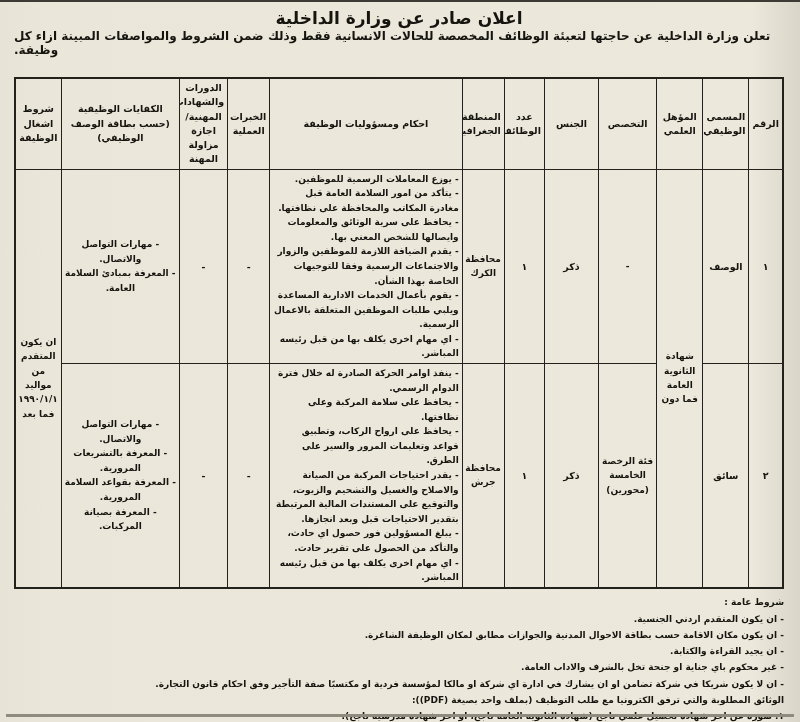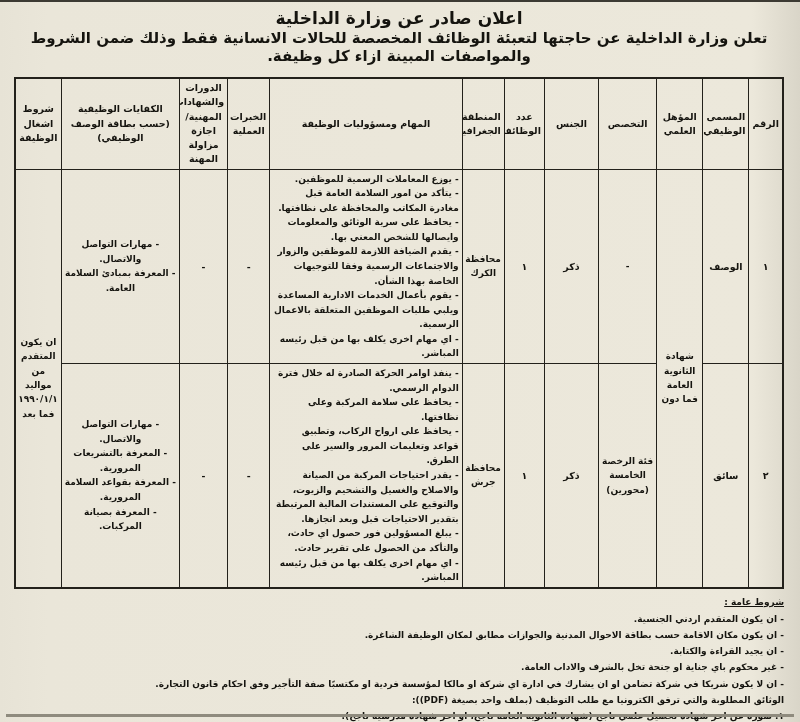--- a/index.html
+++ b/index.html
@@ -17,21 +17,21 @@
     border-top:2px solid #3c3a33;
     position:relative;
   }
   .page::after{
     content:"";position:absolute;left:6px;right:6px;bottom:5px;height:3px;background:#8f8b7e;
   }
   .doc-title{
     text-align:center;font-weight:bold;font-size:17px;margin:2px 0 1px 0;letter-spacing:0;
   }
   .doc-subtitle{
-    text-align:center;font-weight:bold;font-size:15px;margin:0 0 12px 0;
+    text-align:left;font-weight:bold;font-size:12px;margin:0 0 20px 0;
   }
   table.vacancy{
     width:100%;border-collapse:collapse;table-layout:fixed;
     border:2px solid #23211b;
   }
   table.vacancy th,table.vacancy td{
     border:1px solid #23211b;
     font-weight:bold;
     vertical-align:middle;
     padding:2px 3px;
@@ -41,21 +41,21 @@
     font-size:9.5px;text-align:center;height:52px;line-height:1.5;
   }
   td.c-center{font-size:9.5px;text-align:center;}
   td.c-list{
     font-size:9px;text-align:right;white-space:pre-line;line-height:1.62;padding:3px 5px;
   }
   td.c-narrow{font-size:9px;text-align:center;line-height:1.6;}
   tr.r1{height:167px;}
   tr.r2{height:170px;}
   .notes{margin-top:5px;font-size:9px;line-height:1.8;font-weight:bold;}
-  .notes .note-heading{margin-bottom:1px;text-decoration:underline;}
+  .notes .note-heading{margin-bottom:1px;}
   .notes .note-line{white-space:normal;text-align:right;}
 </style>
 </head>
 <body>
 
 <div class="page">
 
   <div class="doc-title">اعلان صادر عن وزارة الداخلية</div>
   <div class="doc-subtitle">تعلن وزارة الداخلية عن حاجتها لتعبئة الوظائف المخصصة للحالات الانسانية فقط وذلك ضمن الشروط والمواصفات المبينة ازاء كل وظيفة.</div>
 
@@ -76,21 +76,21 @@
     </colgroup>
     <thead>
       <tr>
         <th>الرقم</th>
         <th>المسمى الوظيفي</th>
         <th>المؤهل العلمي</th>
         <th>التخصص</th>
         <th>الجنس</th>
         <th>عدد الوظائف</th>
         <th>المنطقة الجغرافية</th>
-        <th>المهام ومسؤوليات الوظيفة</th>
+        <th>احكام ومسؤوليات الوظيفة</th>
         <th>الخبرات العملية</th>
         <th>الدورات والشهادات المهنية/ اجازة مزاولة المهنة</th>
         <th>الكفايات الوظيفية (حسب بطاقة الوصف الوظيفي)</th>
         <th>شروط اشغال الوظيفة</th>
       </tr>
     </thead>
     <tbody>
       <tr class="r1">
         <td class="c-center">١</td>
         <td class="c-center">الوصف</td>

